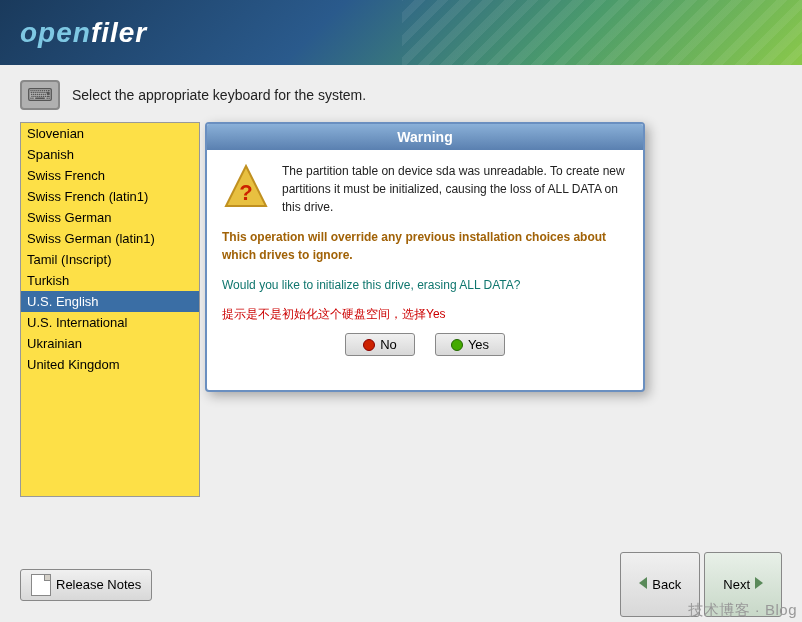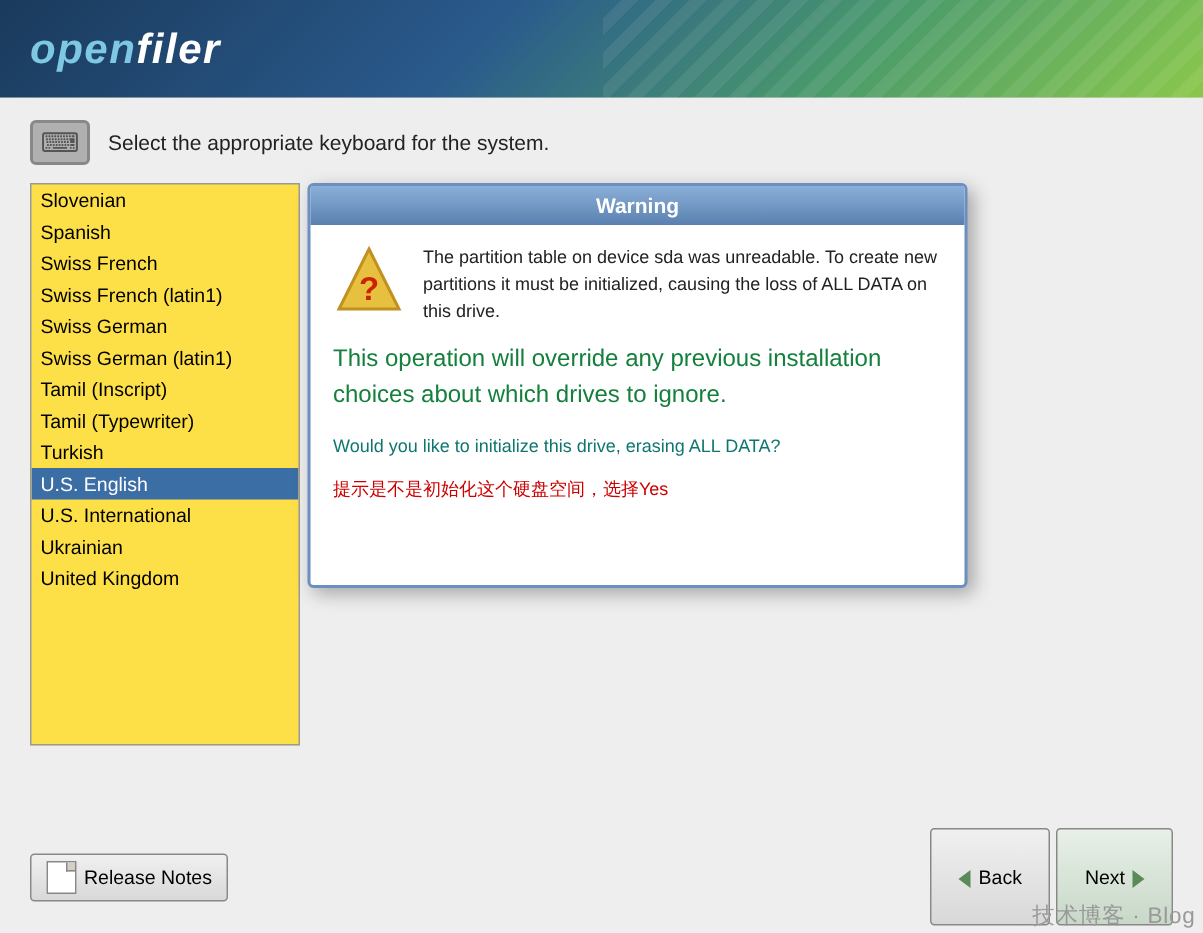--- a/index.html
+++ b/index.html
@@ -159,24 +159,25 @@
       width: 48px;
       height: 48px;
       flex-shrink: 0;
     }
     .dialog-text {
       font-size: 12px;
       color: #222;
       line-height: 1.5;
     }
     .dialog-text2 {
-      font-size: 16px;
-      color: #15803d;
+      font-size: 12px;
+      color: #a16207;
       line-height: 1.5;
       margin-top: 4px;
+      font-weight: bold;
     }
     .dialog-question {
       font-size: 12px;
       color: #0f766e;
       line-height: 1.5;
       margin-top: 4px;
     }
     .dialog-hint {
       color: #cc0000;
       font-size: 12px;
@@ -232,21 +233,21 @@
       cursor: pointer;
       font-size: 13px;
       border-radius: 3px;
     }
     .nav-buttons {
       display: flex;
       gap: 4px;
     }
     .btn-back, .btn-next {
       display: flex;
-      align-items: flex-end;
+      align-items: flex-start;
       gap: 5px;
       padding: 24px 18px;
       border: 1px solid #888;
       background: linear-gradient(to bottom, #f0f0f0, #d8d8d8);
       cursor: pointer;
       font-size: 13px;
       border-radius: 3px;
     }
     .btn-next {
       background: linear-gradient(to bottom, #e8f0e8, #c8d8c8);
@@ -311,21 +312,20 @@
 
     <div class="lang-list-container">
 
     <div class="lang-item">Slovenian</div>
         <div class="lang-item">Spanish</div>
         <div class="lang-item">Swiss French</div>
         <div class="lang-item">Swiss French (latin1)</div>
         <div class="lang-item">Swiss German</div>
         <div class="lang-item">Swiss German (latin1)</div>
         <div class="lang-item">Tamil (Inscript)</div>
-        <div class="lang-item">Tamil (Typewriter)</div>
         <div class="lang-item">Turkish</div>
         <div class="lang-item selected">U.S. English</div>
         <div class="lang-item">U.S. International</div>
         <div class="lang-item">Ukrainian</div>
         <div class="lang-item">United Kingdom</div>
       </div>
 
     <div class="dialog-overlay">
       <div class="dialog-titlebar">Warning</div>
       <div class="dialog-body">
@@ -335,20 +335,30 @@
             <polygon points="24,4 44,44 4,44" fill="#e8c040" stroke="#c09020" stroke-width="2"></polygon>
             <text x="24" y="38" text-anchor="middle" font-size="22" font-weight="bold" fill="#cc2200">?</text>
           </svg>
           <div>
             <div class="dialog-text">The partition table on device sda was unreadable. To create new partitions it must be initialized, causing the loss of ALL DATA on this drive.</div>
           </div>
         </div>
         <div class="dialog-text2">This operation will override any previous installation choices about which drives to ignore.</div>
         <div class="dialog-question">Would you like to initialize this drive, erasing ALL DATA?</div>
         <div class="dialog-hint">提示是不是初始化这个硬盘空间，选择Yes</div>
+        <div class="dialog-buttons">
+          <button class="btn-no">
+            <span class="dot-red"></span>
+            <span>No</span>
+          </button>
+          <button class="btn-yes">
+            <span class="dot-green"></span>
+            <span>Yes</span>
+          </button>
+        </div>
       </div>
     </div>
 
   </div>
 
   <div class="bottom-bar">
     <button class="btn-release">
       <div class="doc-icon"></div>
       <span>Release Notes</span>
     </button>

